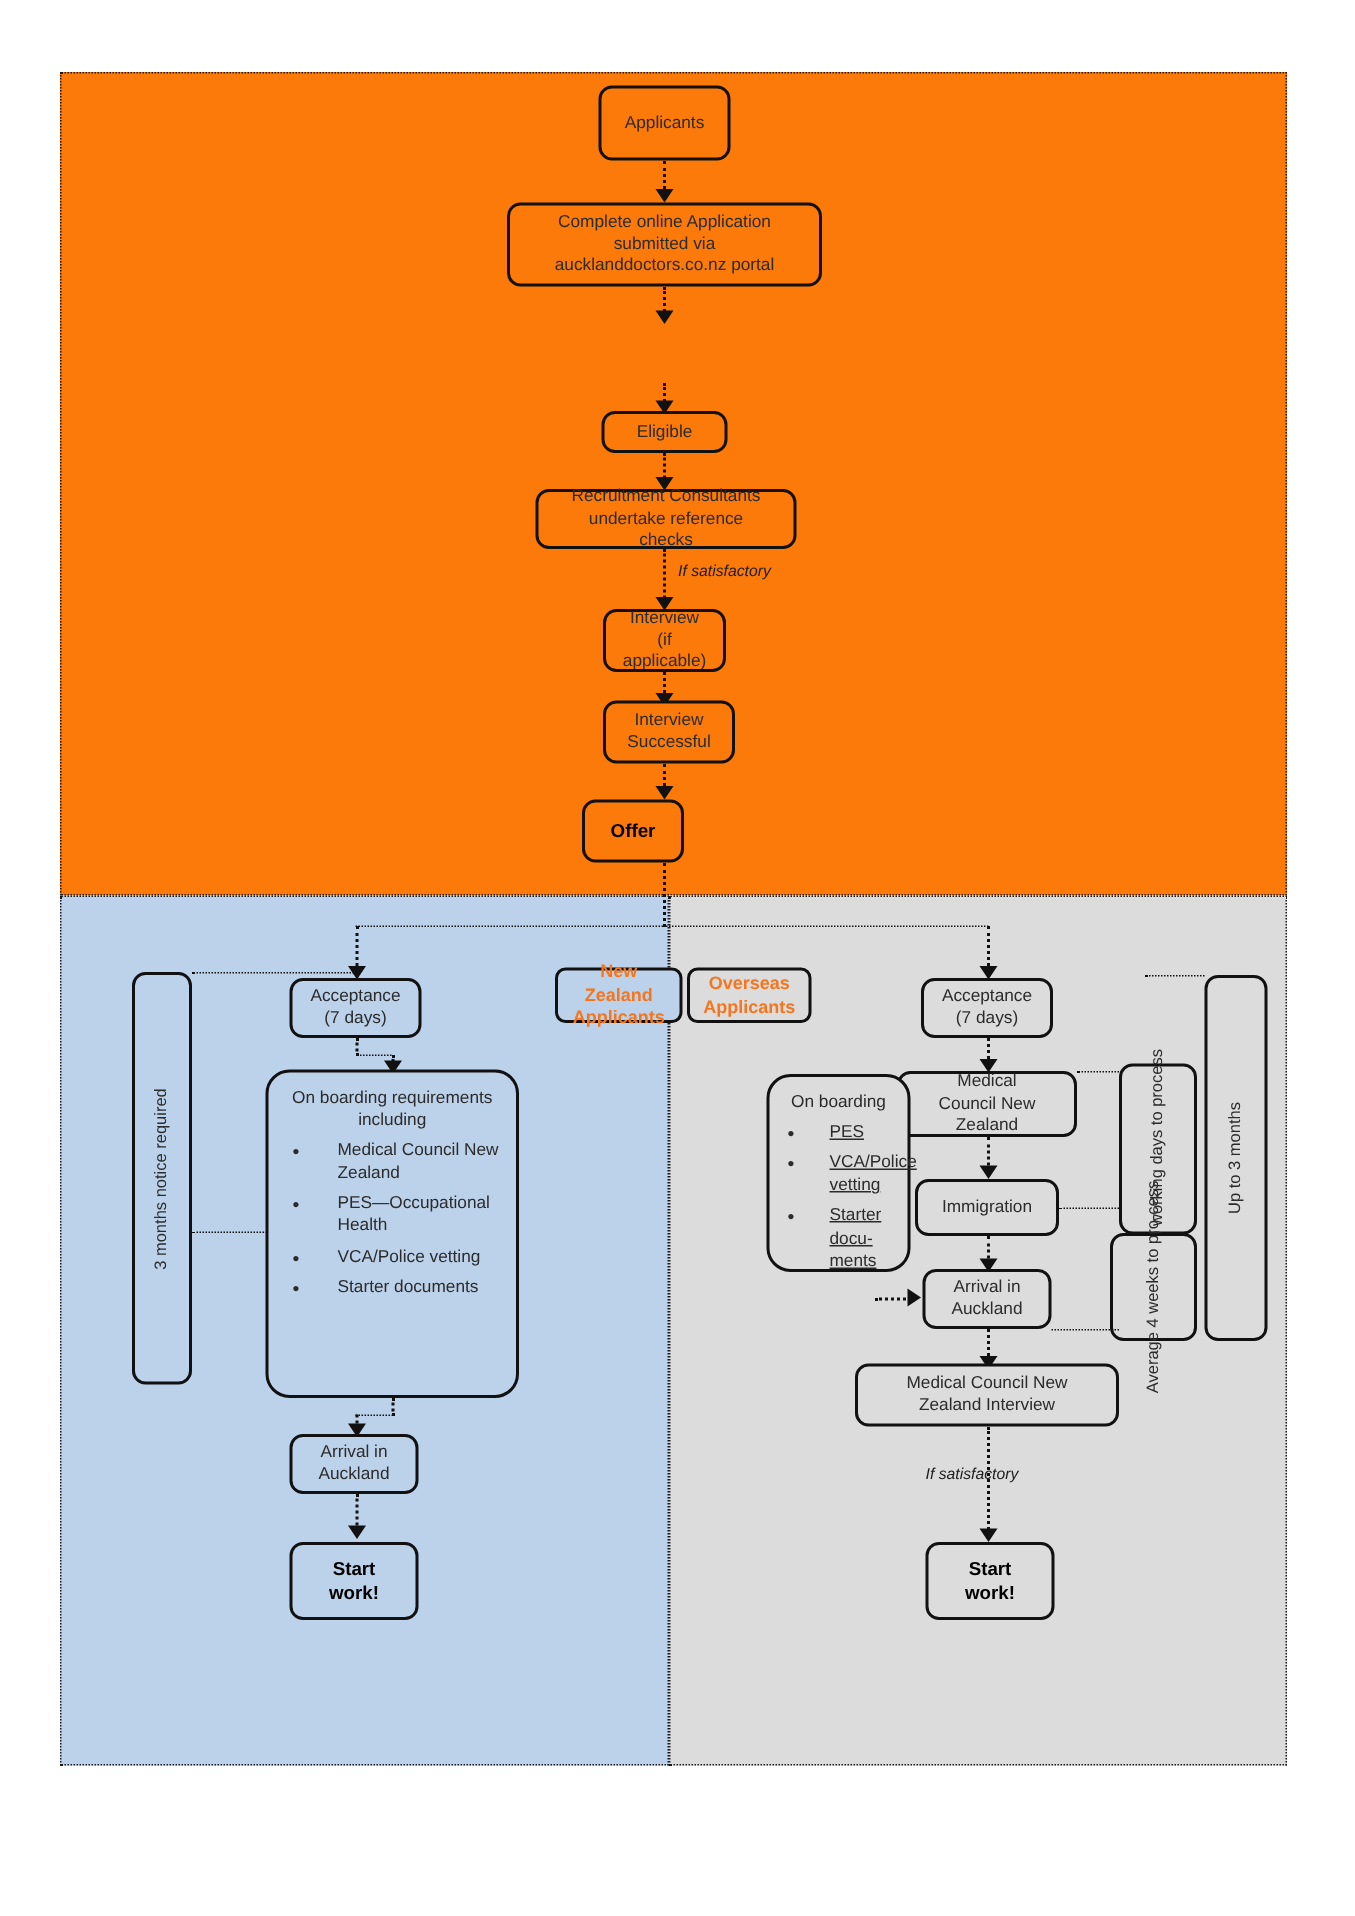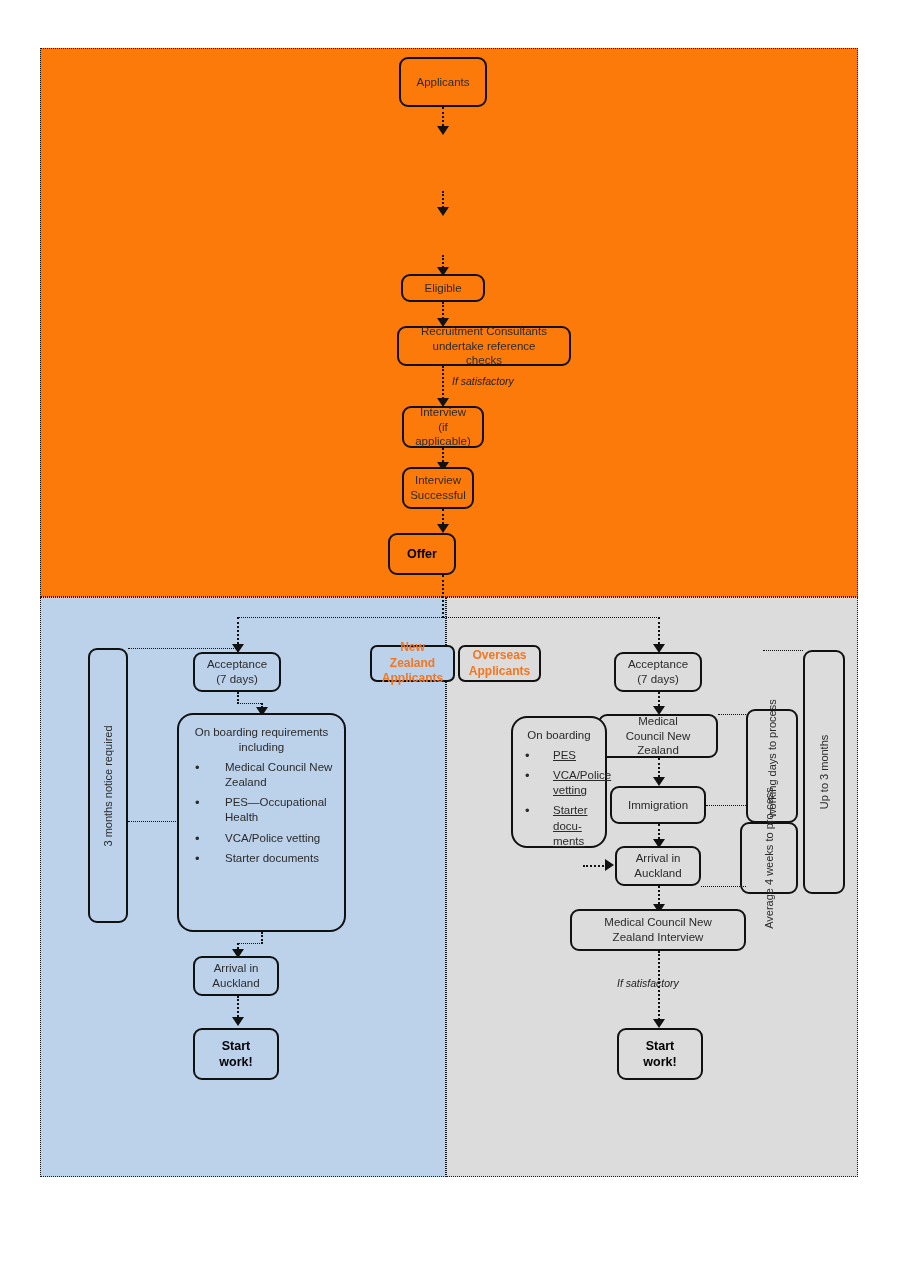--- a/index.html
+++ b/index.html
@@ -64,45 +64,46 @@
 
   <div class="panel" id="panel-orange"></div>
   <div class="panel" id="panel-blue"></div>
   <div class="panel" id="panel-grey"></div>
 
   <div class="node orange" style="left:399px;top:57px;width:88px;height:50px;">Applicants</div>
 
   <div class="vline" style="left:442px;top:107px;height:23px;"></div>
   <div class="arrow-d" style="left:437px;top:126px;"></div>
 
+  <div class="node orange" style="left:338px;top:135px;width:210px;height:56px;">Complete online Application submitted via aucklanddoctors.co.nz portal</div>
 
   <div class="vline" style="left:442px;top:191px;height:20px;"></div>
   <div class="arrow-d" style="left:437px;top:207px;"></div>
 
 
   <div class="vline" style="left:442px;top:255px;height:16px;"></div>
   <div class="arrow-d" style="left:437px;top:267px;"></div>
 
   <div class="node orange" style="left:401px;top:274px;width:84px;height:28px;">Eligible</div>
 
   <div class="vline" style="left:442px;top:302px;height:20px;"></div>
   <div class="arrow-d" style="left:437px;top:318px;"></div>
 
-  <div class="node orange" style="left:357px;top:326px;width:174px;height:40px;margin-left:40px;">Recruitment Consultants undertake reference checks</div>
+  <div class="node orange" style="left:357px;top:326px;width:174px;height:40px;">Recruitment Consultants undertake reference checks</div>
 
   <div class="vline" style="left:442px;top:366px;height:36px;"></div>
   <div class="arrow-d" style="left:437px;top:398px;"></div>
   <div class="edge-label" style="left:452px;top:375px;">If satisfactory</div>
 
   <div class="node orange" style="left:402px;top:406px;width:82px;height:42px;">Interview (if applicable)</div>
 
   <div class="vline" style="left:442px;top:448px;height:18px;"></div>
   <div class="arrow-d" style="left:437px;top:462px;"></div>
 
-  <div class="node orange" style="left:402px;top:467px;width:72px;height:42px;">Interview Successful</div>
+  <div class="node orange" style="left:402px;top:467px;width:88px;height:42px;">Interview Successful</div>
 
   <div class="vline" style="left:442px;top:509px;height:19px;"></div>
   <div class="arrow-d" style="left:437px;top:524px;"></div>
 
   <div class="node orange bold" style="left:388px;top:533px;width:68px;height:42px;">Offer</div>
 
   <div class="vline" style="left:442px;top:575px;height:43px;"></div>
   <div class="hline thin" style="left:237px;top:617px;width:207px;"></div>
   <div class="hline thin" style="left:442px;top:617px;width:217px;"></div>
 

